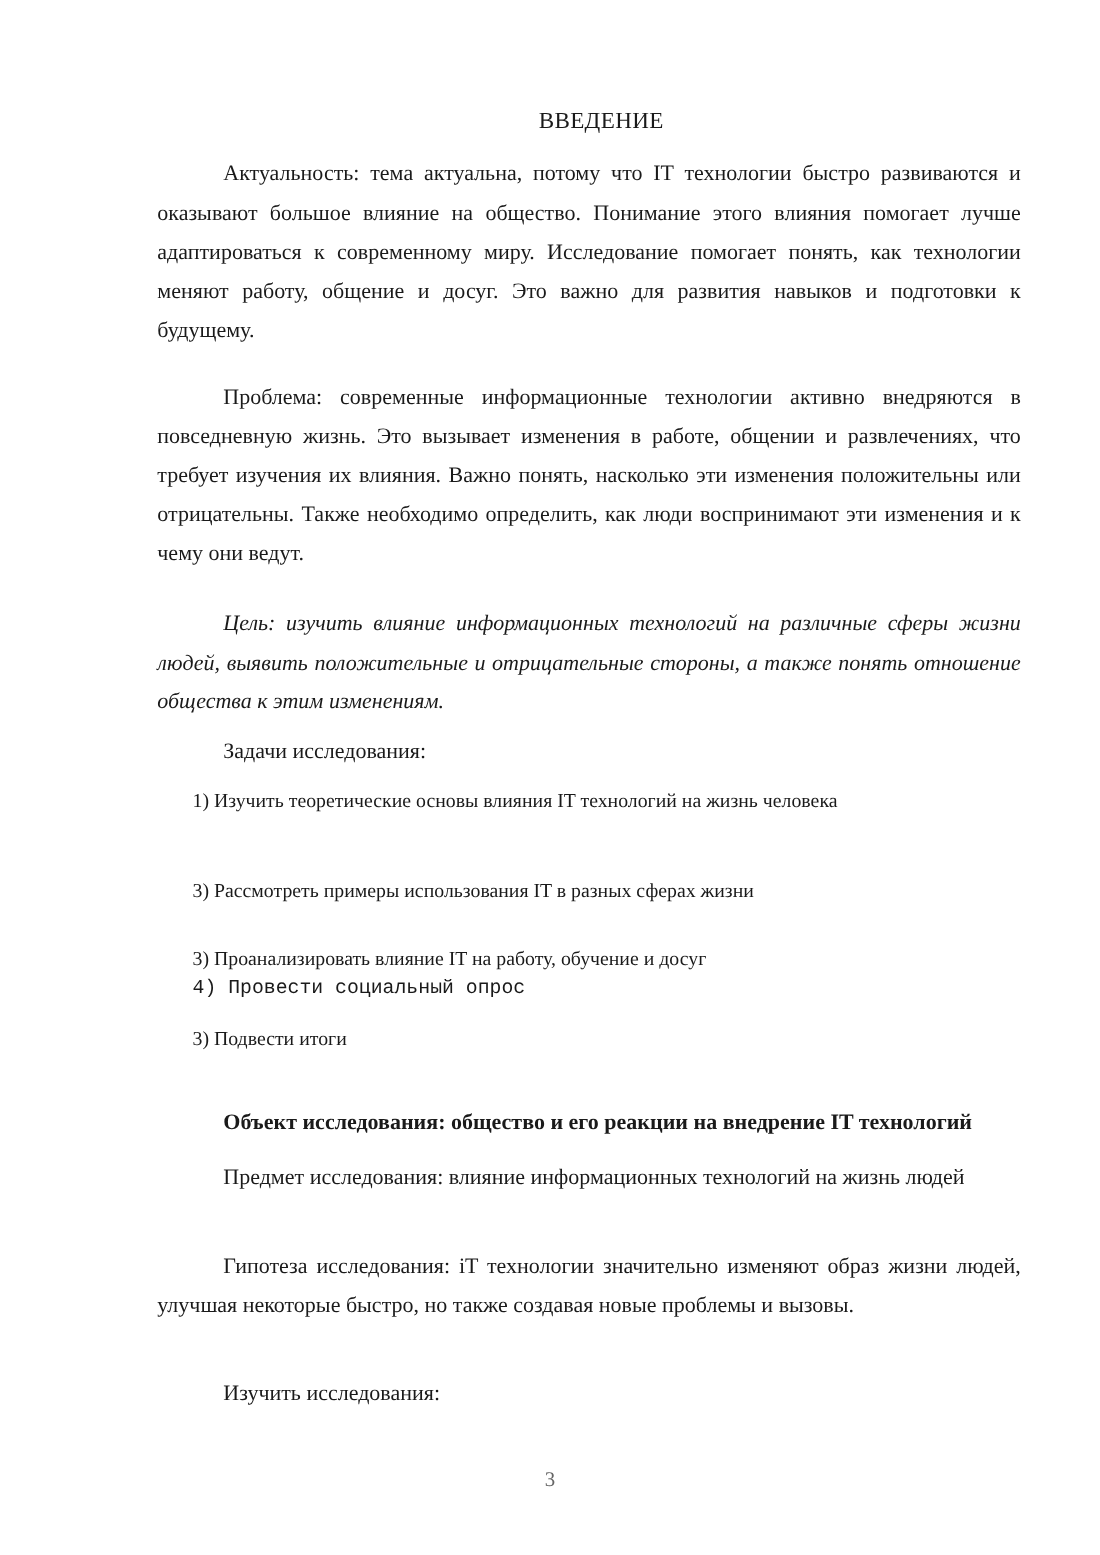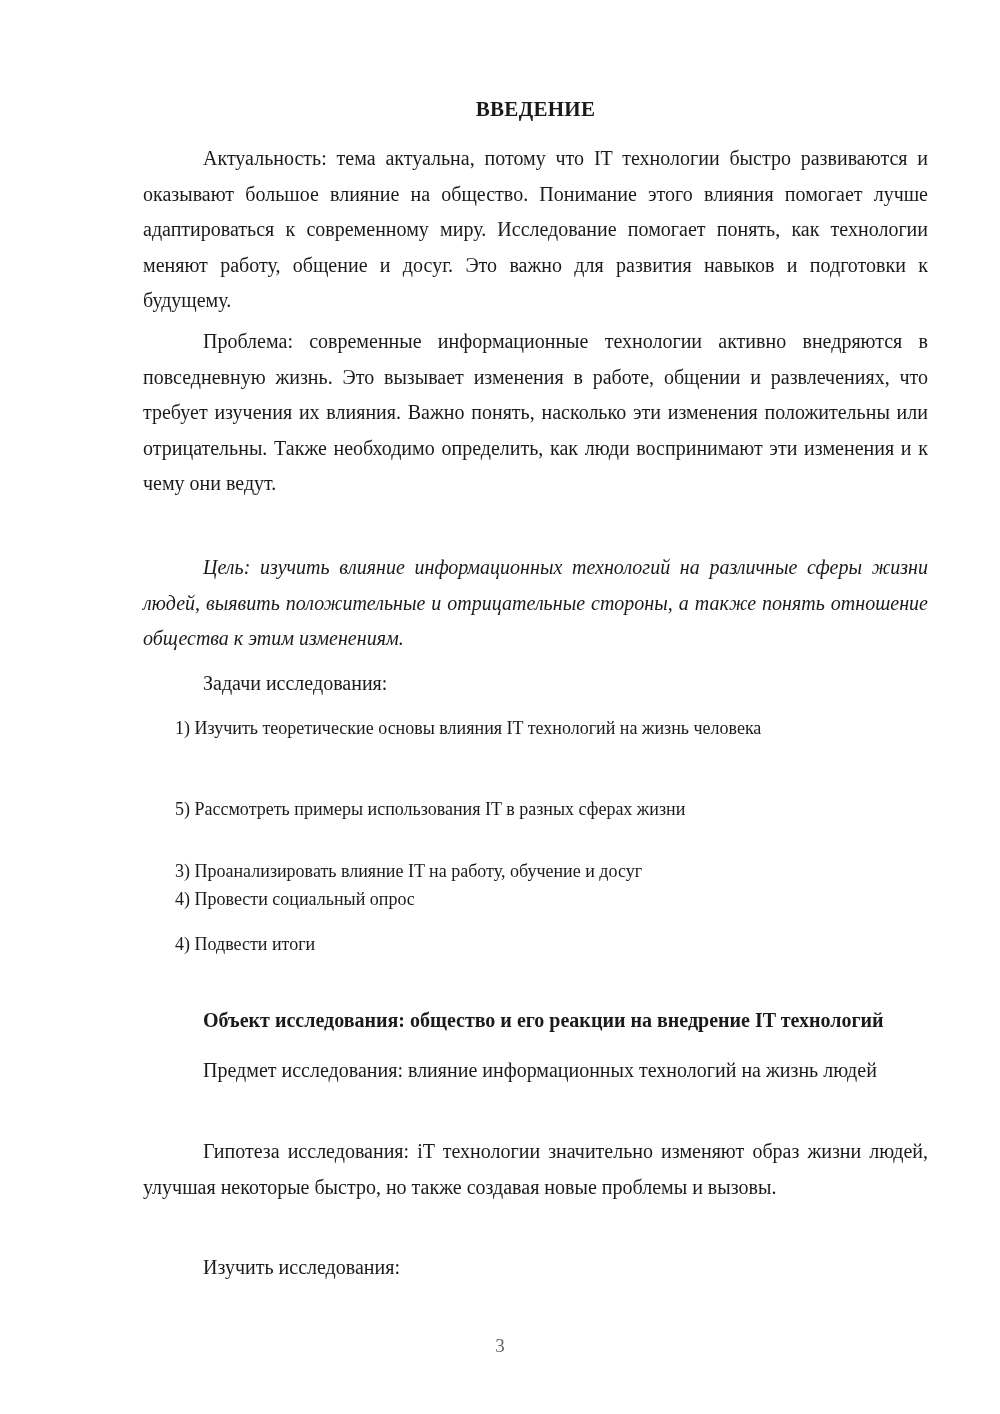--- a/index.html
+++ b/index.html
@@ -17,24 +17,24 @@
     }
     .page {
       position: absolute;
       left: 143px;
       top: 0;
       width: 785px;
     }
     .title {
       position: absolute;
       top: 97px;
-      left: 0;
+      left: 11px;
       width: 785px;
       text-align: center;
-      font-weight: bold;
+      font-weight: normal;
       font-size: 21px;
       letter-spacing: 0.3px;
     }
     .para {
       position: absolute;
       left: 0;
       width: 785px;
       font-size: 20px;
       line-height: 35.5px;
       text-align: justify;
@@ -63,31 +63,31 @@
     }
   </style>
 </head>
 <body>
 
 <div class="page">
   <div class="title">ВВЕДЕНИЕ</div>
 
   <p class="para" style="top:141px;">Актуальность: тема актуальна, потому что IT технологии быстро развиваются и оказывают большое влияние на общество. Понимание этого влияния помогает лучше адаптироваться к современному миру. Исследование помогает понять, как технологии меняют работу, общение и досуг. Это важно для развития навыков и подготовки к будущему.</p>
 
-  <p class="para" style="top:324px;">Проблема: современные информационные технологии активно внедряются в повседневную жизнь. Это вызывает изменения в работе, общении и развлечениях, что требует изучения их влияния. Важно понять, насколько эти изменения положительны или отрицательны. Также необходимо определить, как люди воспринимают эти изменения и к чему они ведут.</p>
+  <p class="para" style="top:344px;">Проблема: современные информационные технологии активно внедряются в повседневную жизнь. Это вызывает изменения в работе, общении и развлечениях, что требует изучения их влияния. Важно понять, насколько эти изменения положительны или отрицательны. Также необходимо определить, как люди воспринимают эти изменения и к чему они ведут.</p>
 
   <p class="para" style="top:550px;font-style:italic;">Цель: изучить влияние информационных технологий на различные сферы жизни людей, выявить положительные и отрицательные стороны, а также понять отношение общества к этим изменениям.</p>
 
   <p class="para" style="top:666px;">Задачи исследования:</p>
 
   <p class="list-item" style="top:711px;">1) Изучить теоретические основы влияния IT технологий на жизнь человека</p>
-  <p class="list-item" style="top:792px;">5) Рассмотреть примеры использования IT в разных сферах жизни</p>
+  <p class="list-item" style="top:792px;">3) Рассмотреть примеры использования IT в разных сферах жизни</p>
   <p class="list-item" style="top:854px;">3) Проанализировать влияние IT на работу, обучение и досуг</p>
-  <p class="list-item" style="top:882px;">4) Провести социальный опрос</p>
-  <p class="list-item" style="top:927px;">4) Подвести итоги</p>
+  <p class="list-item" style="top:882px;font-family:Liberation Mono, monospace;">4) Провести социальный опрос</p>
+  <p class="list-item" style="top:927px;">3) Подвести итоги</p>
 
   <p class="para" style="top:1003px;font-weight:bold;">Объект исследования: общество и его реакции на внедрение IT технологий</p>
 
   <p class="para" style="top:1053px;">Предмет исследования: влияние информационных технологий на жизнь людей</p>
 
   <p class="para" style="top:1134px;">Гипотеза исследования: iT технологии значительно изменяют образ жизни людей, улучшая некоторые быстро, но также создавая новые проблемы и вызовы.</p>
 
   <p class="para" style="top:1250px;">Изучить исследования:</p>
 </div>
 

